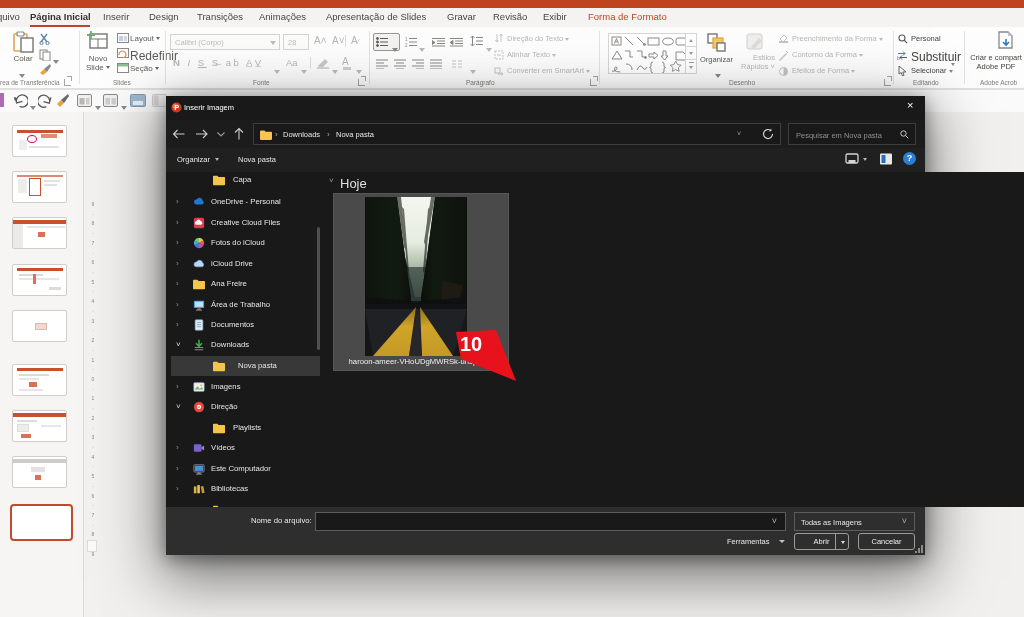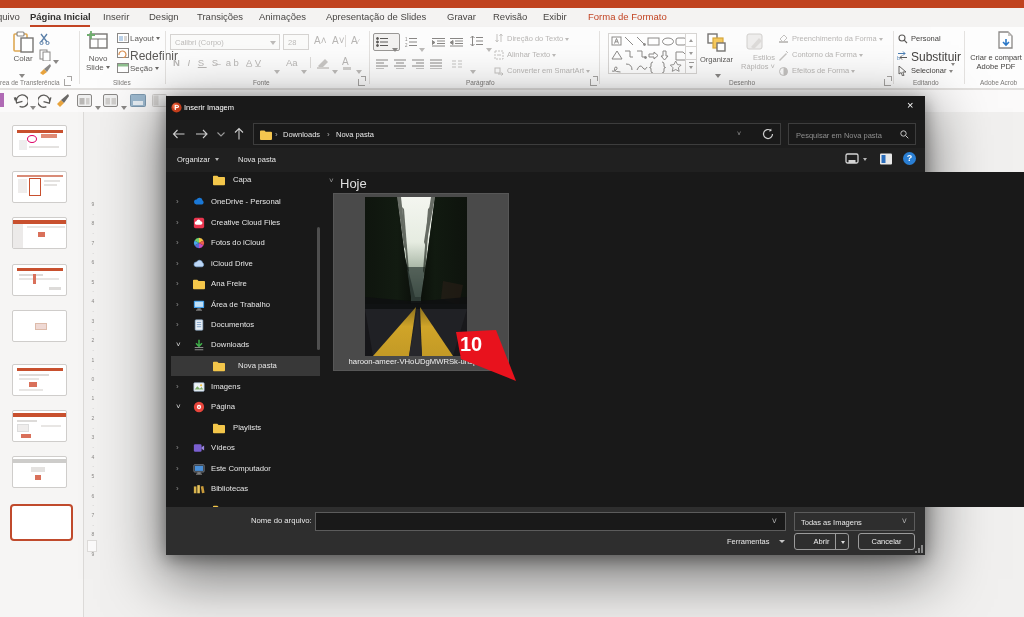--- a/index.html
+++ b/index.html
@@ -580,21 +580,21 @@
           </svg>
           <span style="position:absolute;left:45px">Imagens</span>
         </div>
       <div class="trow" style="top:225px">
           <span class="chev" style="color:#ddd">˅</span>
           <svg class="ticon" style="left:27px" width="14" height="14" viewBox="0 0 14 14">
             <circle cx="7" cy="7" r="6" fill="#e8453c"></circle>
             <circle cx="7" cy="7" r="2.5" fill="#fff"></circle>
             <circle cx="7" cy="7" r="1" fill="#e8453c"></circle>
           </svg>
-          <span style="position:absolute;left:45px">Página</span>
+          <span style="position:absolute;left:45px">Direção</span>
         </div>
       <div class="trow" style="top:245.5px">
           <svg class="ticon" style="left:47px" width="14" height="14" viewBox="0 0 14 14">
             <path d="M0 3 q0-1 1-1 h4 l1.5 1.5 H13 q1 0 1 1 V12 q0 1-1 1 H1 q-1 0-1-1z" fill="#f3c64a"></path>
           </svg>
           <span style="position:absolute;left:67px">Playlists</span>
         </div>
       <div class="trow" style="top:266px">
           <span class="chev">›</span>
           <svg class="ticon" style="left:27px" width="14" height="14" viewBox="0 0 14 14">

